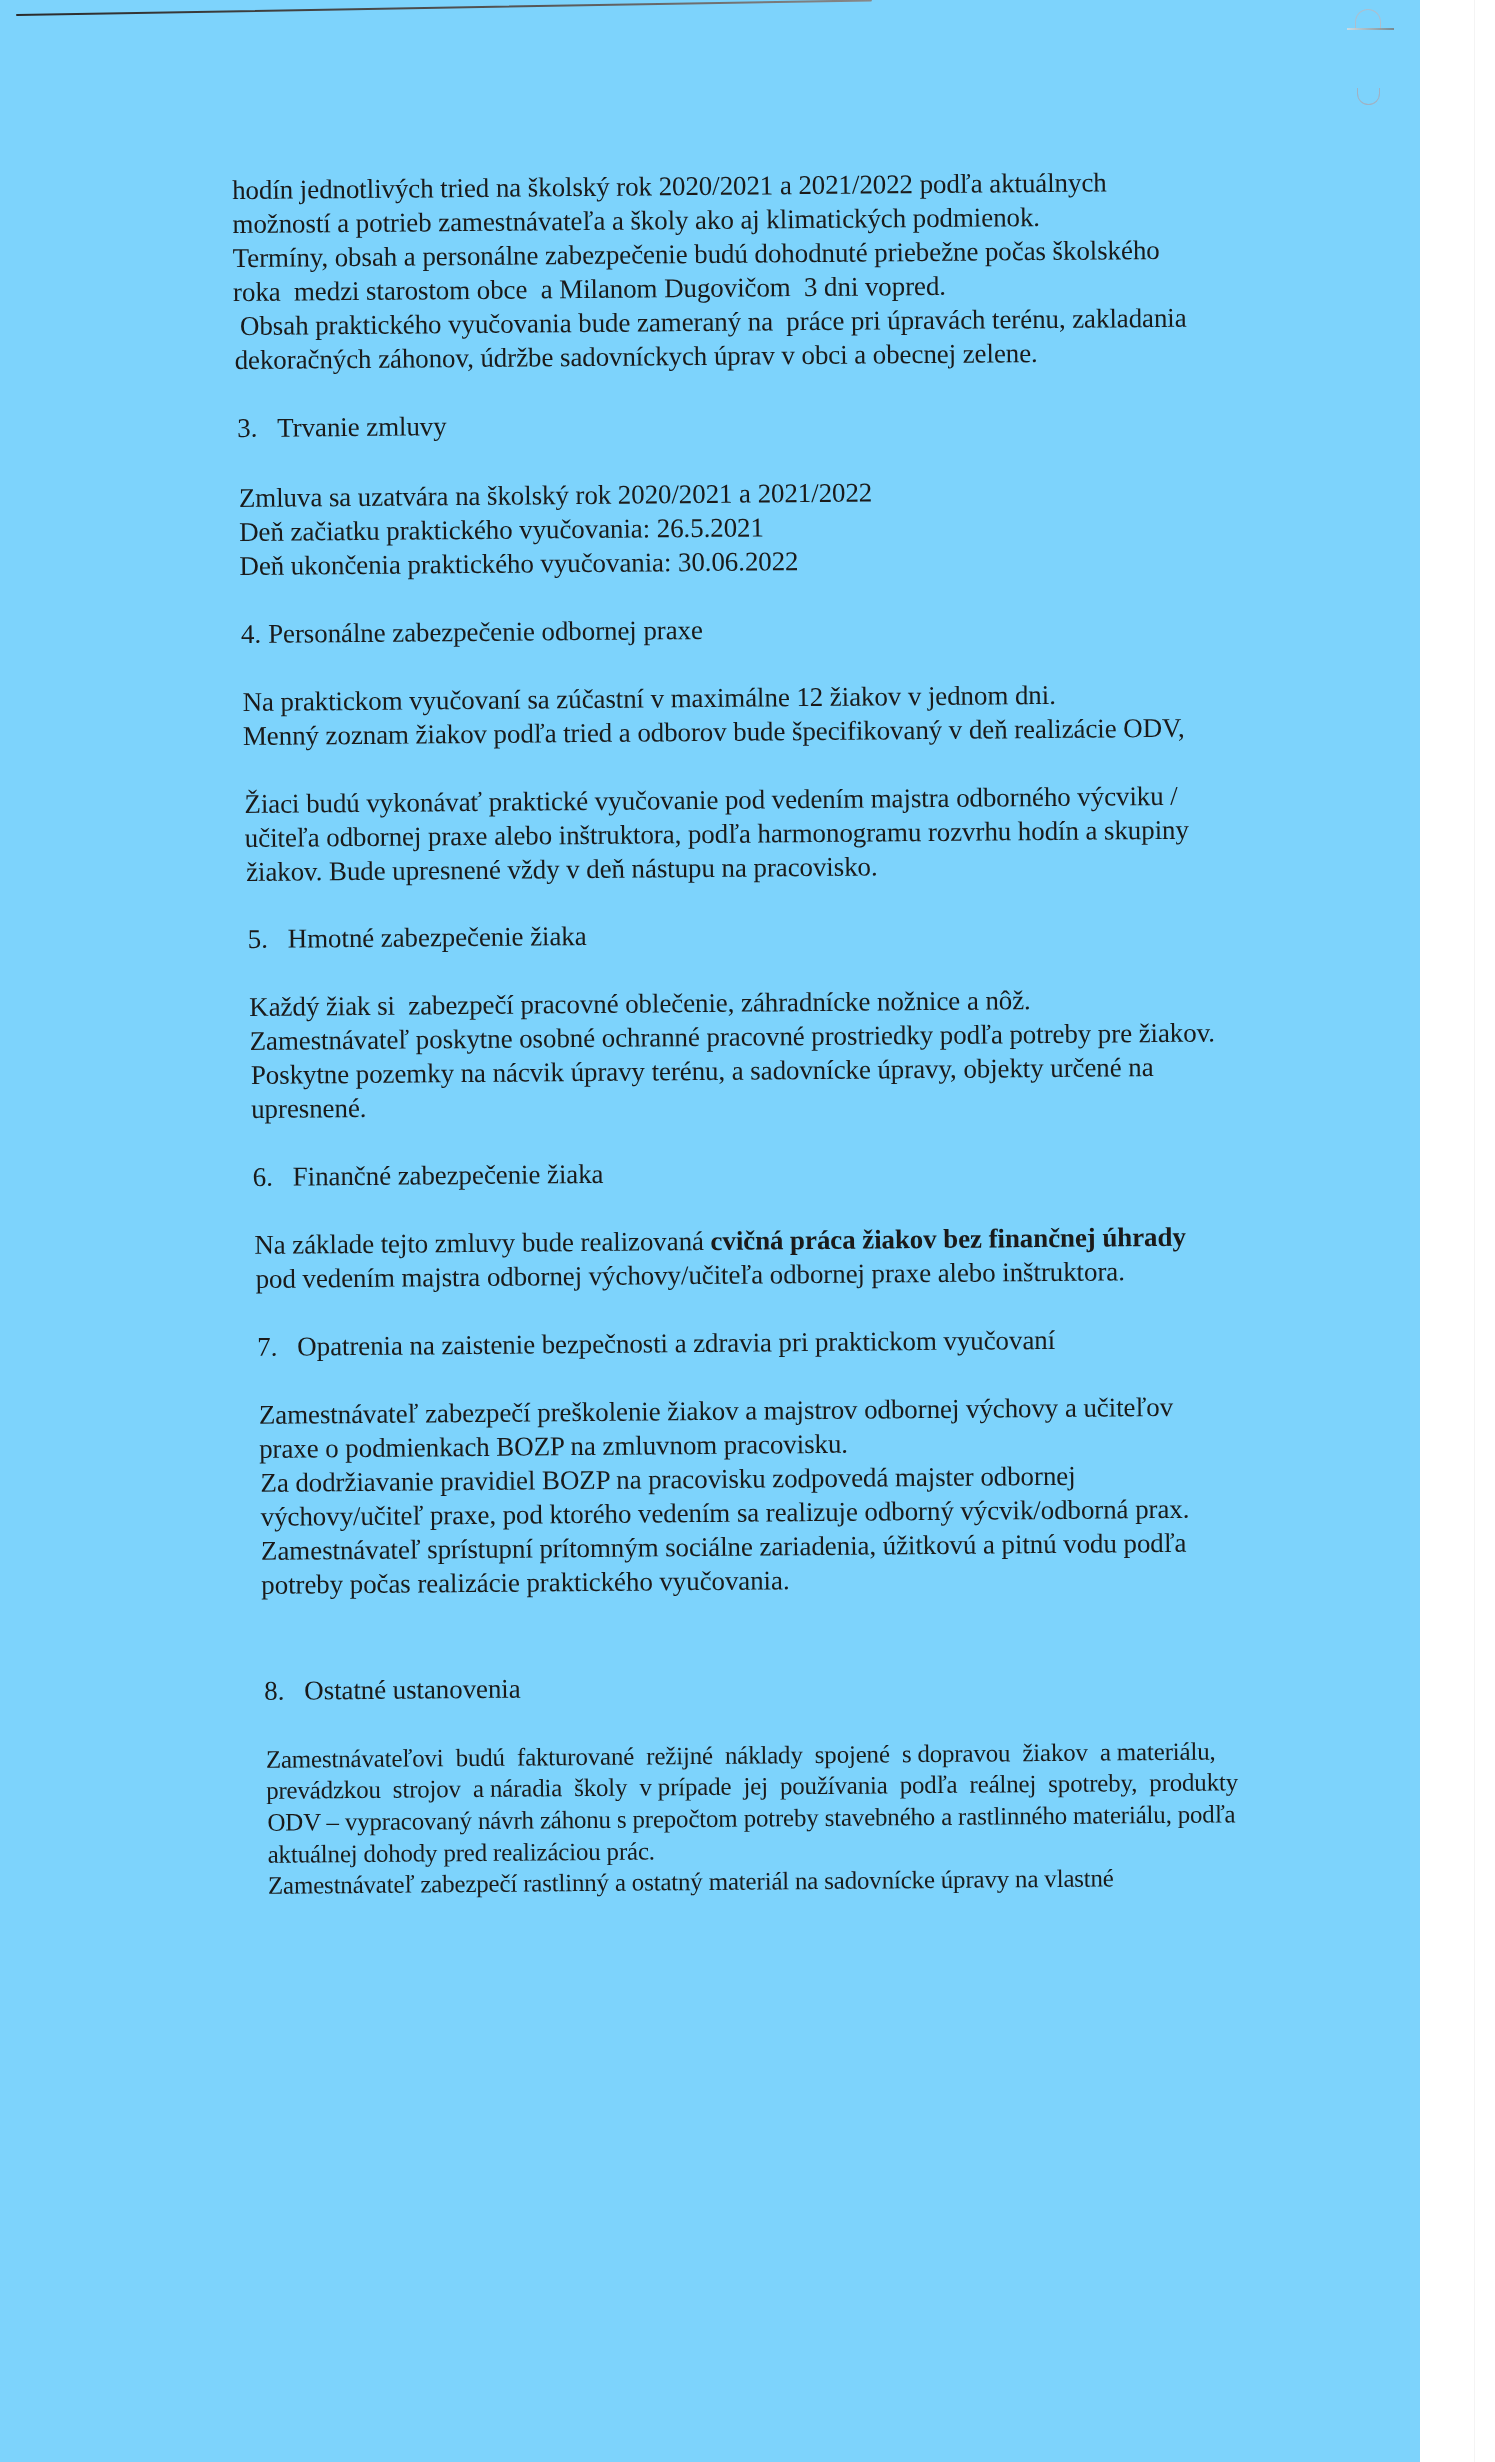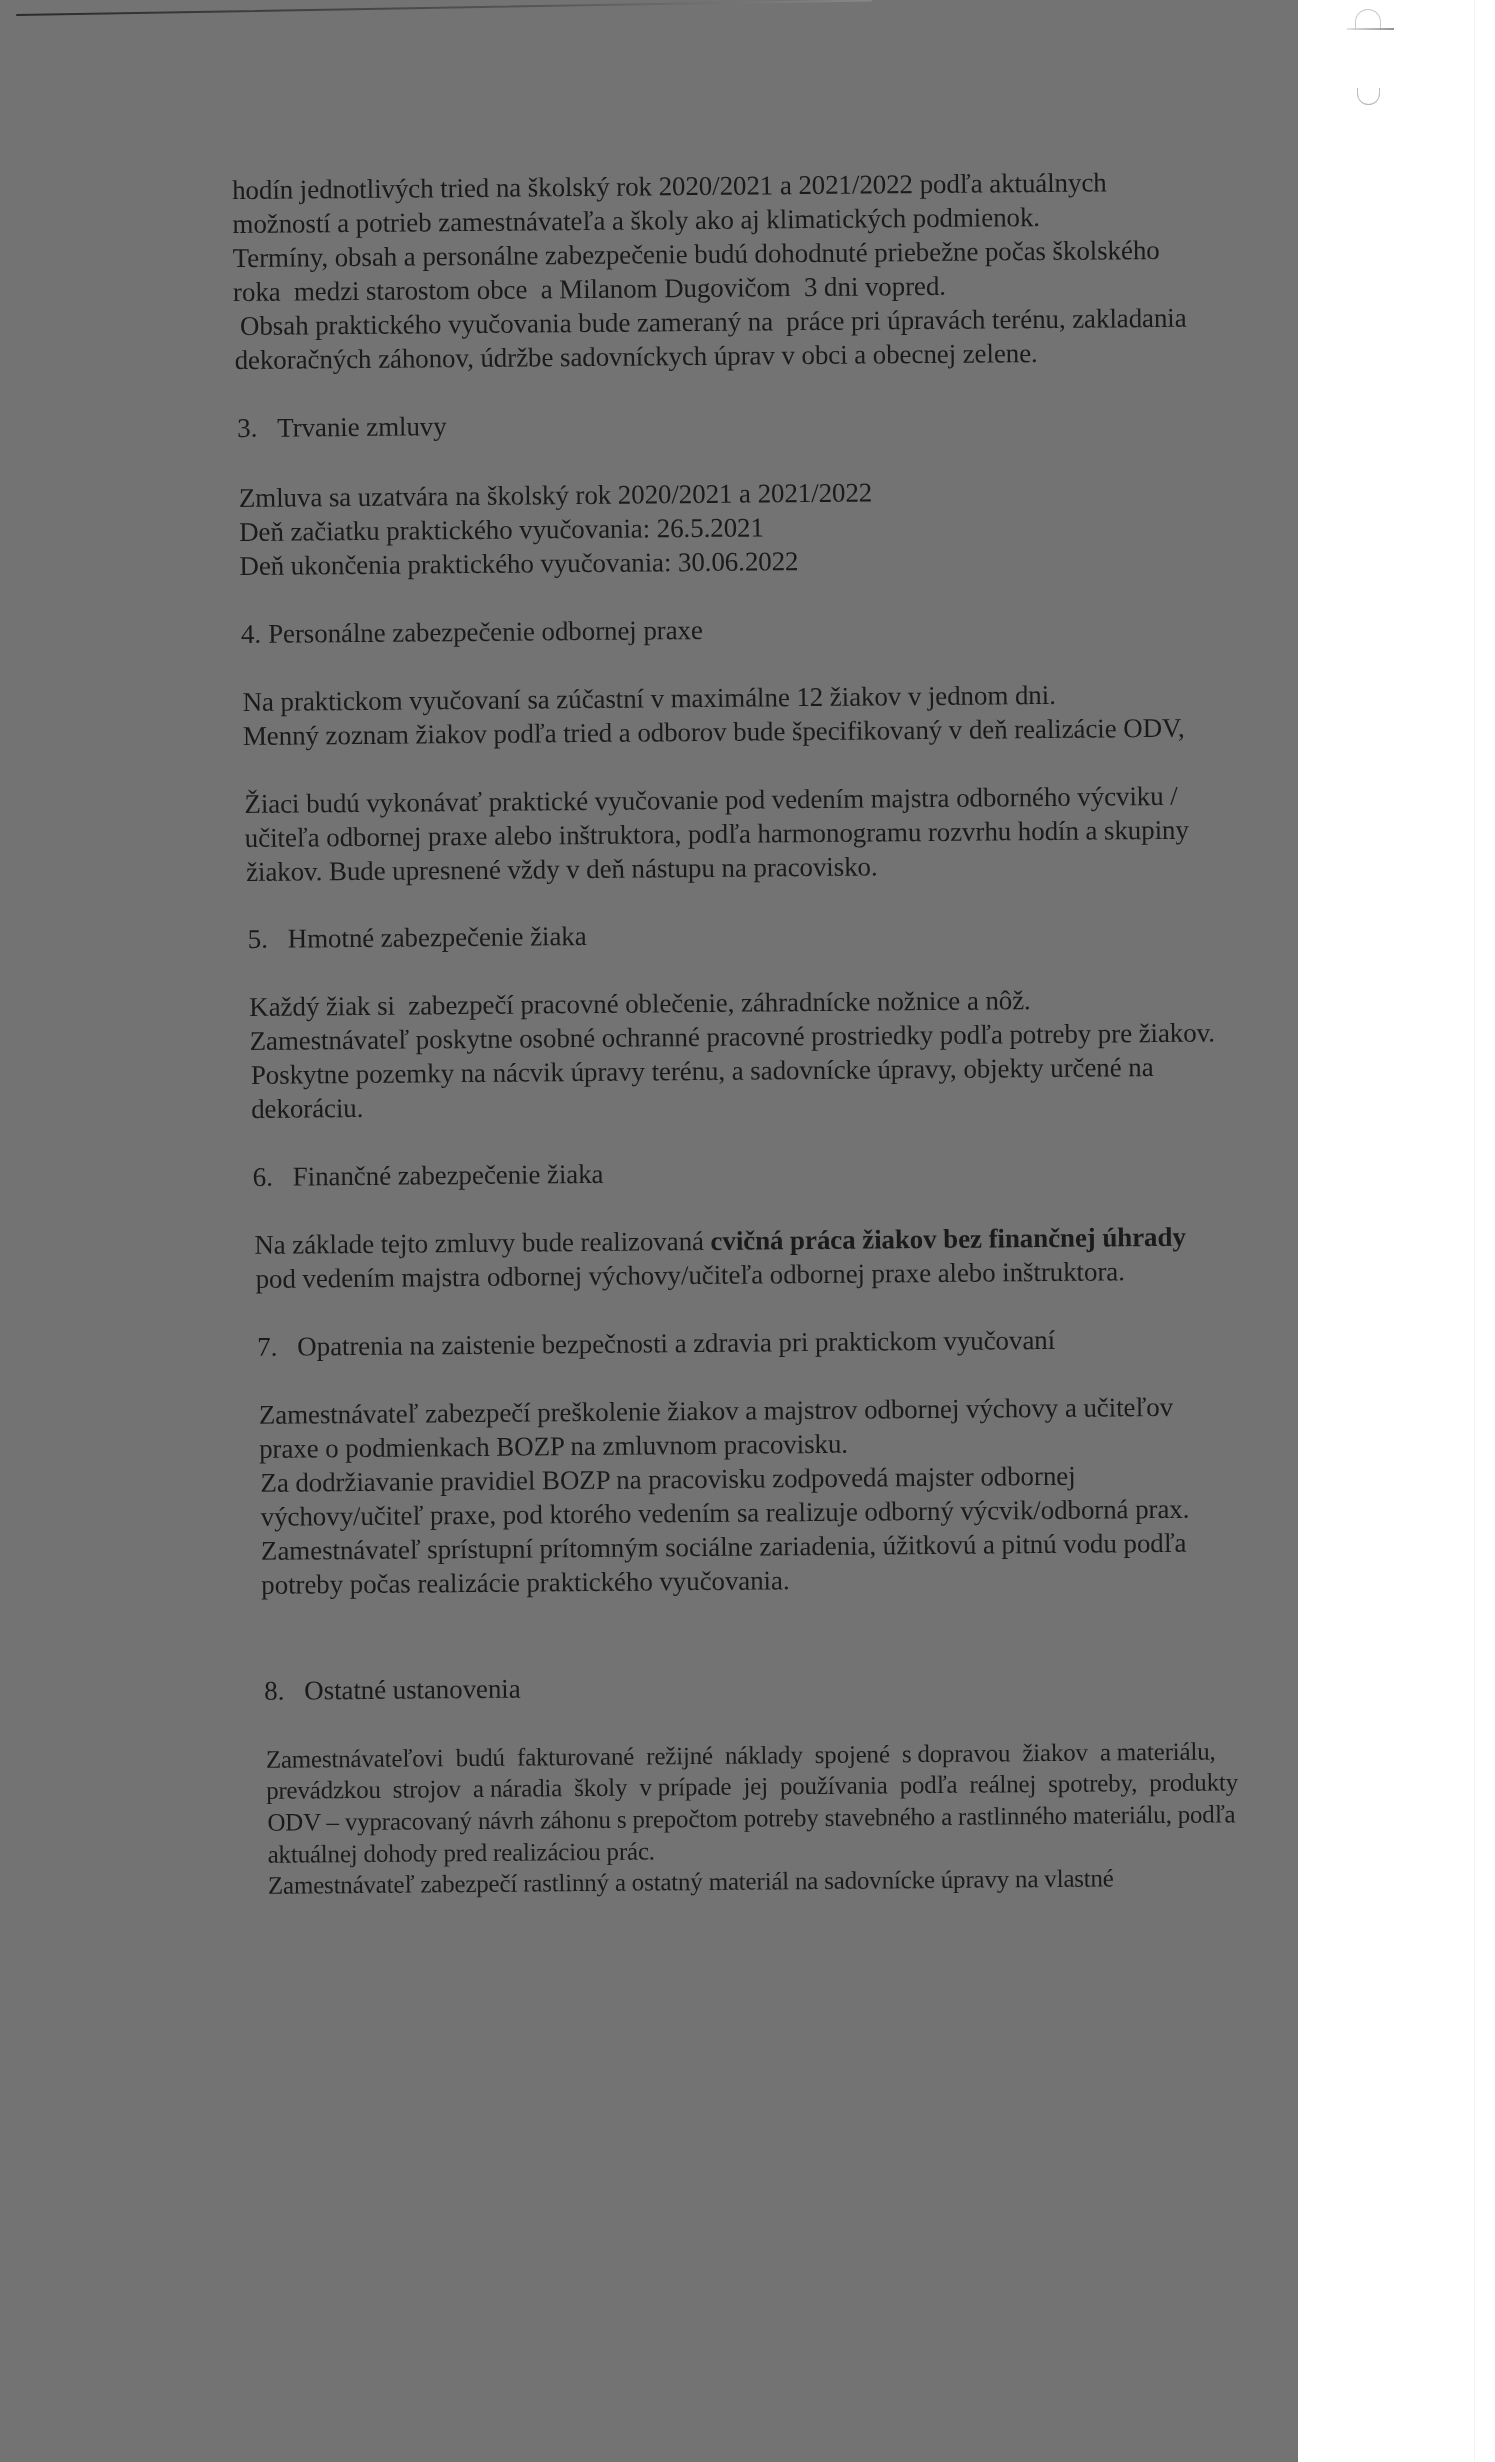--- a/index.html
+++ b/index.html
@@ -1,17 +1,17 @@
 <!DOCTYPE html>
 <html style="font-size:9.4px"><head>
 <meta charset="utf-8">
 <style>
   html, body { margin: 0; padding: 0; background: #ffffff; }
   body { width: 1495px; height: 2462px; position: relative; overflow: hidden; }
-  .page { position: absolute; left: 0; top: 0; width: 1298px; height: 2462px; background: #737373; }
+  .page { position: absolute; left: 0; top: 0; width: 1420px; height: 2462px; background: #7dd3fc; }
   .scan-line {
     position: absolute; left: 16.4px; top: 14px; width: 856px; height: 2.3px;
     background: linear-gradient(to right, #2a2a2a, #555 60%, #888);
     transform-origin: 0 50%; transform: rotate(-0.98deg); border-radius: 1.2px;
   }
   .punch-top {
     position: absolute; left: 1355px; top: 9.4px; width: 23.5px; height: 20px;
     border: 1.2px solid #b9b9c2; border-bottom: none; border-radius: 13px 13px 0 0; opacity: 0.8;
   }
   .punch-top-dash {
@@ -64,21 +64,21 @@
     <div class="ln" style="left:238px; top:688px;">Na praktickom vyučovaní sa zúčastní v maximálne 12 žiakov v jednom dni.</div>
     <div class="ln" style="left:238px; top:722px;">Menný zoznam žiakov podľa tried a odborov bude špecifikovaný v deň realizácie ODV,</div>
     <div class="ln" style="left:239px; top:790px;">Žiaci budú vykonávať praktické vyučovanie pod vedením majstra odborného výcviku /</div>
     <div class="ln" style="left:239px; top:824px;">učiteľa odbornej praxe alebo inštruktora, podľa harmonogramu rozvrhu hodín a skupiny</div>
     <div class="ln" style="left:240px; top:858px;">žiakov. Bude upresnené vždy v deň nástupu na pracovisko.</div>
 
     <div class="ln head" style="left:241px; top:925px;"><span>5.</span><span style="display:inline-block;width:20px"></span><span>Hmotné zabezpečenie žiaka</span></div>
     <div class="ln" style="left:242px; top:993px;">Každý žiak si  zabezpečí pracovné oblečenie, záhradnícke nožnice a nôž.</div>
     <div class="ln" style="left:242px; top:1027px;">Zamestnávateľ poskytne osobné ochranné pracovné prostriedky podľa potreby pre žiakov.</div>
     <div class="ln" style="left:243px; top:1061px;">Poskytne pozemky na nácvik úpravy terénu, a sadovnícke úpravy, objekty určené na</div>
-    <div class="ln" style="left:243px; top:1095px;">dekoráciu.</div>
+    <div class="ln" style="left:243px; top:1095px;">upresnené.</div>
 
     <div class="ln head" style="left:244px; top:1163px;"><span>6.</span><span style="display:inline-block;width:20px"></span><span>Finančné zabezpečenie žiaka</span></div>
     <div class="ln" style="left:245px; top:1231px;"><span>Na základe tejto zmluvy bude realizovaná </span><span class="b">cvičná práca žiakov bez finančnej úhrady</span></div>
     <div class="ln" style="left:246px; top:1265px;">pod vedením majstra odbornej výchovy/učiteľa odbornej praxe alebo inštruktora.</div>
 
     <div class="ln head" style="left:247px; top:1333px;"><span>7.</span><span style="display:inline-block;width:20px"></span><span>Opatrenia na zaistenie bezpečnosti a zdravia pri praktickom vyučovaní</span></div>
     <div class="ln" style="left:248px; top:1401px;">Zamestnávateľ zabezpečí preškolenie žiakov a majstrov odbornej výchovy a učiteľov</div>
     <div class="ln" style="left:248px; top:1435px;">praxe o podmienkach BOZP na zmluvnom pracovisku.</div>
     <div class="ln" style="left:249px; top:1469px;">Za dodržiavanie pravidiel BOZP na pracovisku zodpovedá majster odbornej</div>
     <div class="ln" style="left:249px; top:1503px;">výchovy/učiteľ praxe, pod ktorého vedením sa realizuje odborný výcvik/odborná prax.</div>

